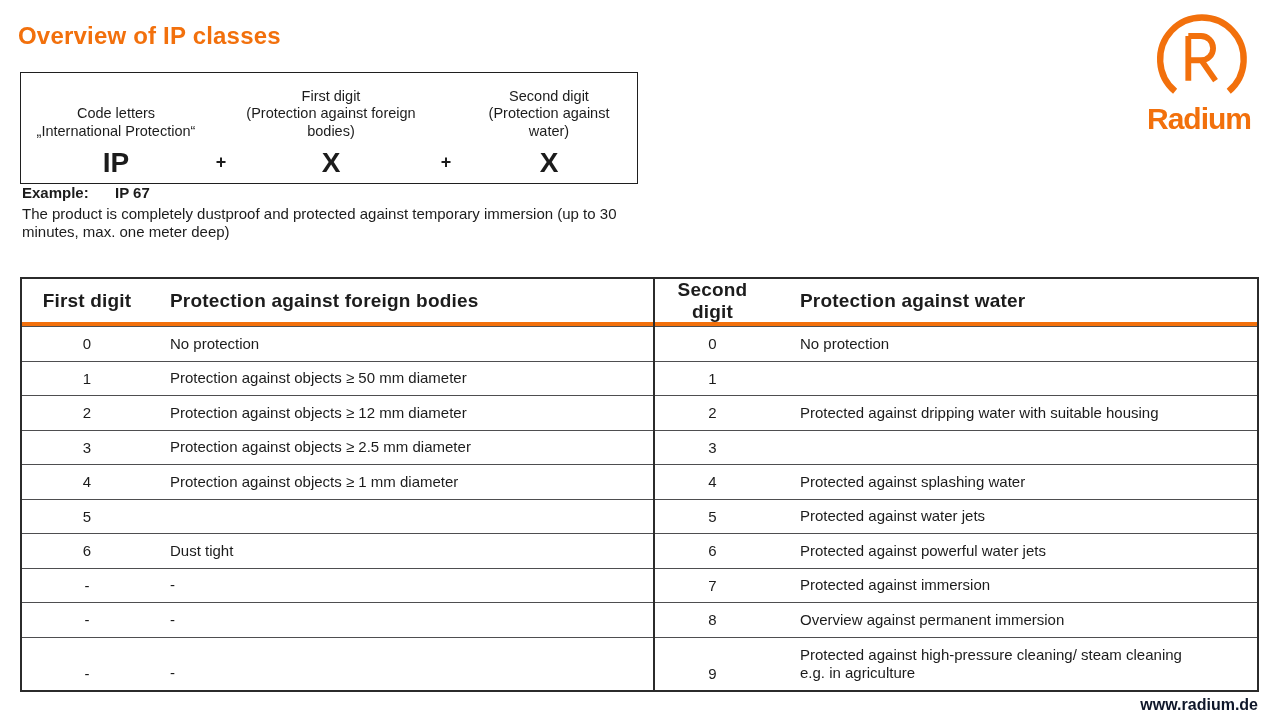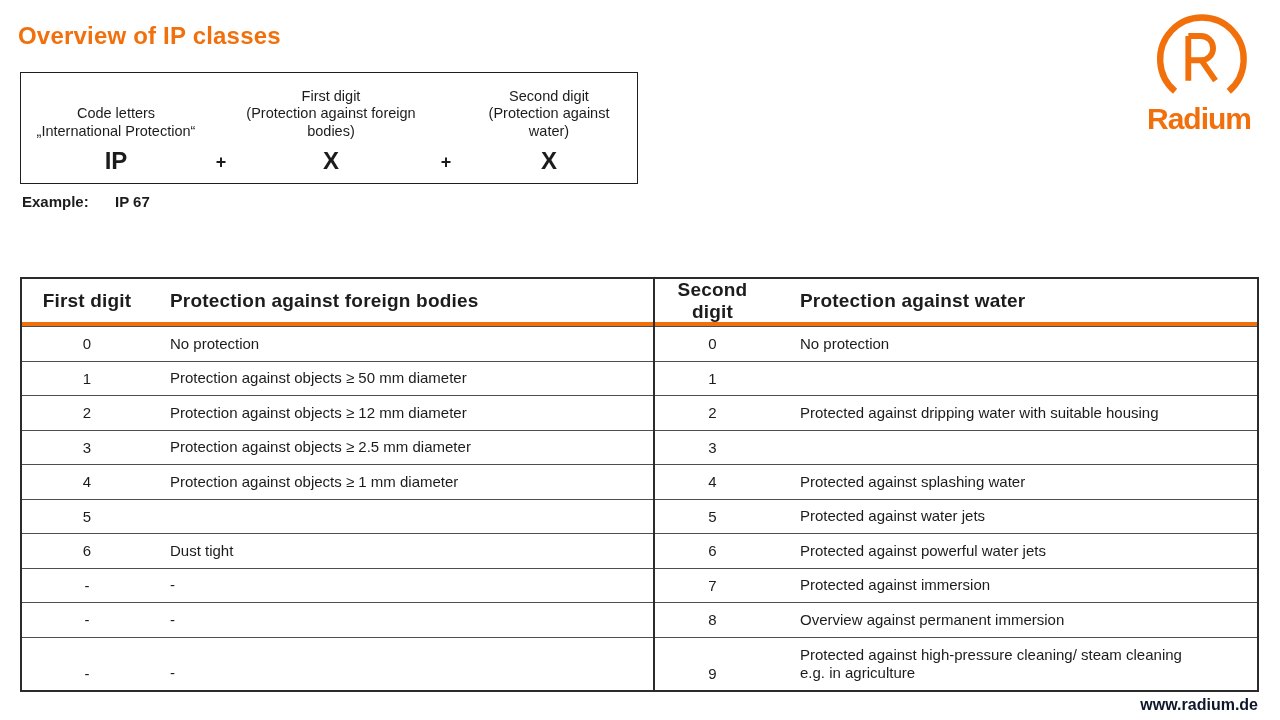--- a/index.html
+++ b/index.html
@@ -27,25 +27,25 @@
   .code-col.c1{width:190px;}
   .code-col.c2{width:20px;}
   .code-col.c3{width:200px;}
   .code-col.c4{width:30px;}
   .code-col.c5{flex:1;}
   .code-label{
     height:58px;display:flex;align-items:flex-end;justify-content:center;
     text-align:center;font-size:14.5px;line-height:17.5px;white-space:pre-line;
   }
   .code-symbol{
-    margin-top:7px;text-align:center;font-weight:bold;font-size:24px;
+    margin-top:7px;text-align:center;font-weight:bold;font-size:28px;
   }
   .code-col.c2 .code-symbol,.code-col.c4 .code-symbol{font-size:18px;padding-top:5px;}
   
-  .example{position:absolute;left:22px;top:193px;width:628px;font-size:15px;line-height:18.5px;}
+  .example{position:absolute;left:22px;top:184px;width:628px;font-size:15px;line-height:18.5px;}
   .example-head{font-weight:bold;}
   .example-label{display:inline-block;min-width:93px;}
   .example-desc{margin-top:2px;white-space:pre-line;}
   
   .ip-table{
     position:absolute;left:20px;top:277px;width:1239px;height:415px;
     border:2px solid #2b2b2b;box-sizing:border-box;display:flex;
   }
   .half{display:flex;flex-direction:column;box-sizing:border-box;}
   .half.left{width:633px;border-right:2px solid #2b2b2b;}
@@ -109,20 +109,22 @@
 (Protection against
 water)</div>
     <div class="code-symbol">X</div>
   </div>
 </div>
 
 <div class="example">
   <div class="example-head">
     <span class="example-label">Example:</span><span>IP 67</span>
   </div>
+  <div class="example-desc">The product is completely dustproof and protected against temporary immersion (up to 30
+minutes, max. one meter deep)</div>
 </div>
 
 <div class="ip-table">
 
   <div class="half left">
     <div class="thead">
       <div class="th-digit">First digit</div>
       <div class="th-desc">Protection against foreign bodies</div>
     </div>
     <div class="tr">

